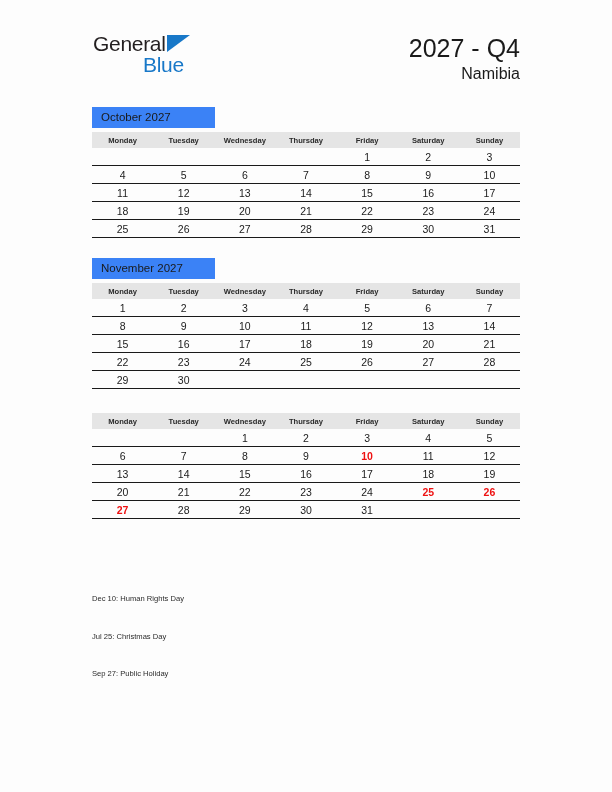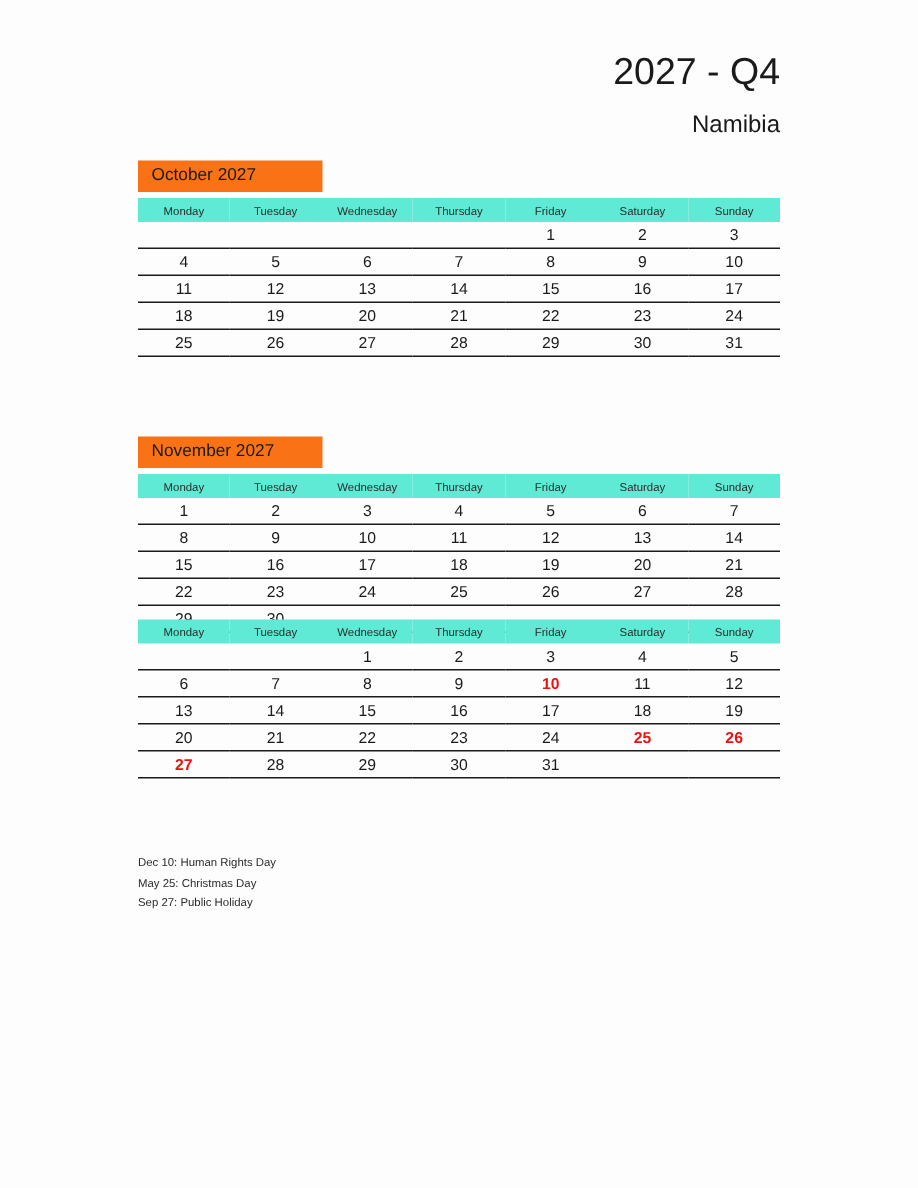--- a/index.html
+++ b/index.html
@@ -72,53 +72,53 @@
     font-size: 25px;
     color: #1a1a1a;
     line-height: 29px;
     white-space: nowrap;
     text-align: center;
   }
   .title-sub {
     font-size: 16px;
     color: #1a1a1a;
     line-height: 22px;
-    margin-top: 10px;
+    margin-top: 0;
     white-space: nowrap;
   }
 
   
   .month-block {
     position: absolute;
     left: 92px;
     width: 428px;
   }
   #month-0 { top: 107px; }
-  #month-1 { top: 258px; margin-top: 33px; }
+  #month-1 { top: 258px; }
   #month-2 { top: 409px; }
 
   .month-title {
     display: inline-block;
-    background: #f97316;
+    background: #3b82f6;
     font-size: 11.5px;
     color: #1a1a1a;
     padding: 3px 9px 4px 9px;
     min-width: 105px;
     line-height: 14px;
   }
   table.cal {
     border-collapse: collapse;
     width: 428px;
     margin-top: 4px;
     table-layout: fixed;
   }
   table.cal th {
-    background: #5eead4;
+    background: #e5e5e5;
     font-size: 7.6px;
-    font-weight: normal;
+    font-weight: bold;
     color: #2b2b2b;
     height: 16px;
     text-align: center;
     padding: 0;
     border: none;
   }
   table.cal td {
     font-size: 10.5px;
     color: #1a1a1a;
     text-align: center;
@@ -147,27 +147,35 @@
     position: absolute;
     left: 92px;
     top: 568px;
     width: 300px;
   }
   .legend-item {
     font-size: 7.6px;
     color: #2b2b2b;
     line-height: 13.6px;
     white-space: nowrap;
+    margin-top: 24px;
   }
 </style>
 </head>
 <body>
 
 <div class="page-header">
 
+  <div class="brand">
+    <div class="brand-row1">
+      <span class="brand-general">General</span>
+      <span class="brand-mark"></span>
+    </div>
+    <span class="brand-blue">Blue</span>
+  </div>
 
   <div class="title-block">
     <div class="title-main">2027 - Q4</div>
     <div class="title-sub">Namibia</div>
   </div>
 
 </div>
 
 <div class="month-block" id="month-0">
   <div class="month-title">October 2027</div>
@@ -355,15 +363,15 @@
           <td>31</td>
           <td class="empty"></td>
           <td class="empty"></td>
         </tr>
       </tbody>
   </table>
 </div>
 
 <div class="legend">
     <div class="legend-item">Dec 10: Human Rights Day</div>
-    <div class="legend-item">May 25: Christmas Day</div>
+    <div class="legend-item">Jul 25: Christmas Day</div>
     <div class="legend-item">Sep 27: Public Holiday</div>
   </div>
 
 </body></html>

